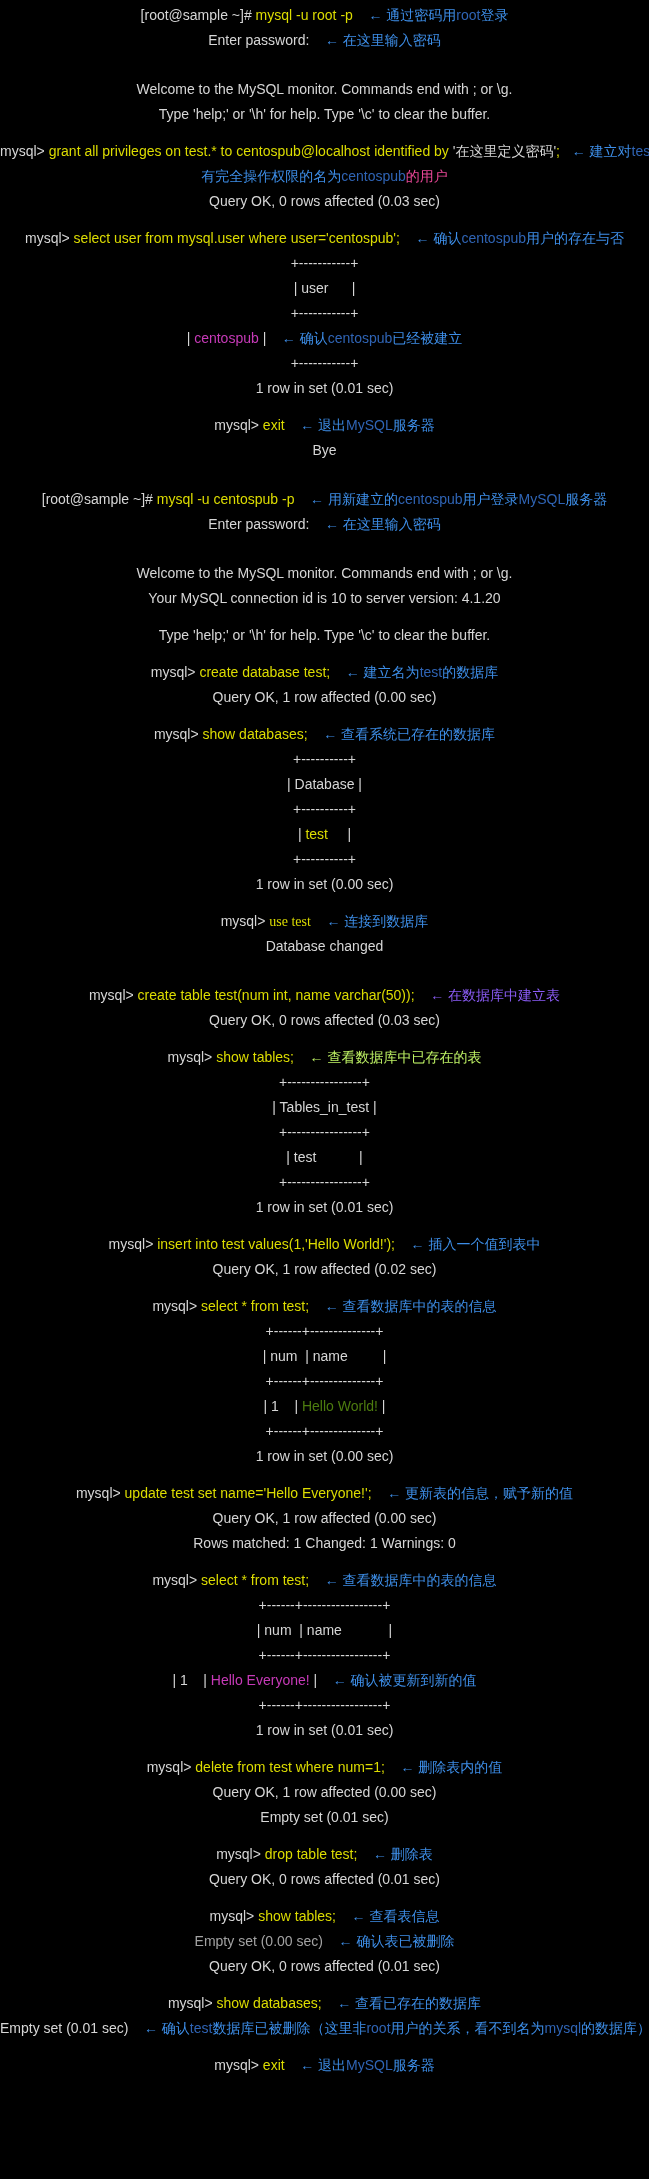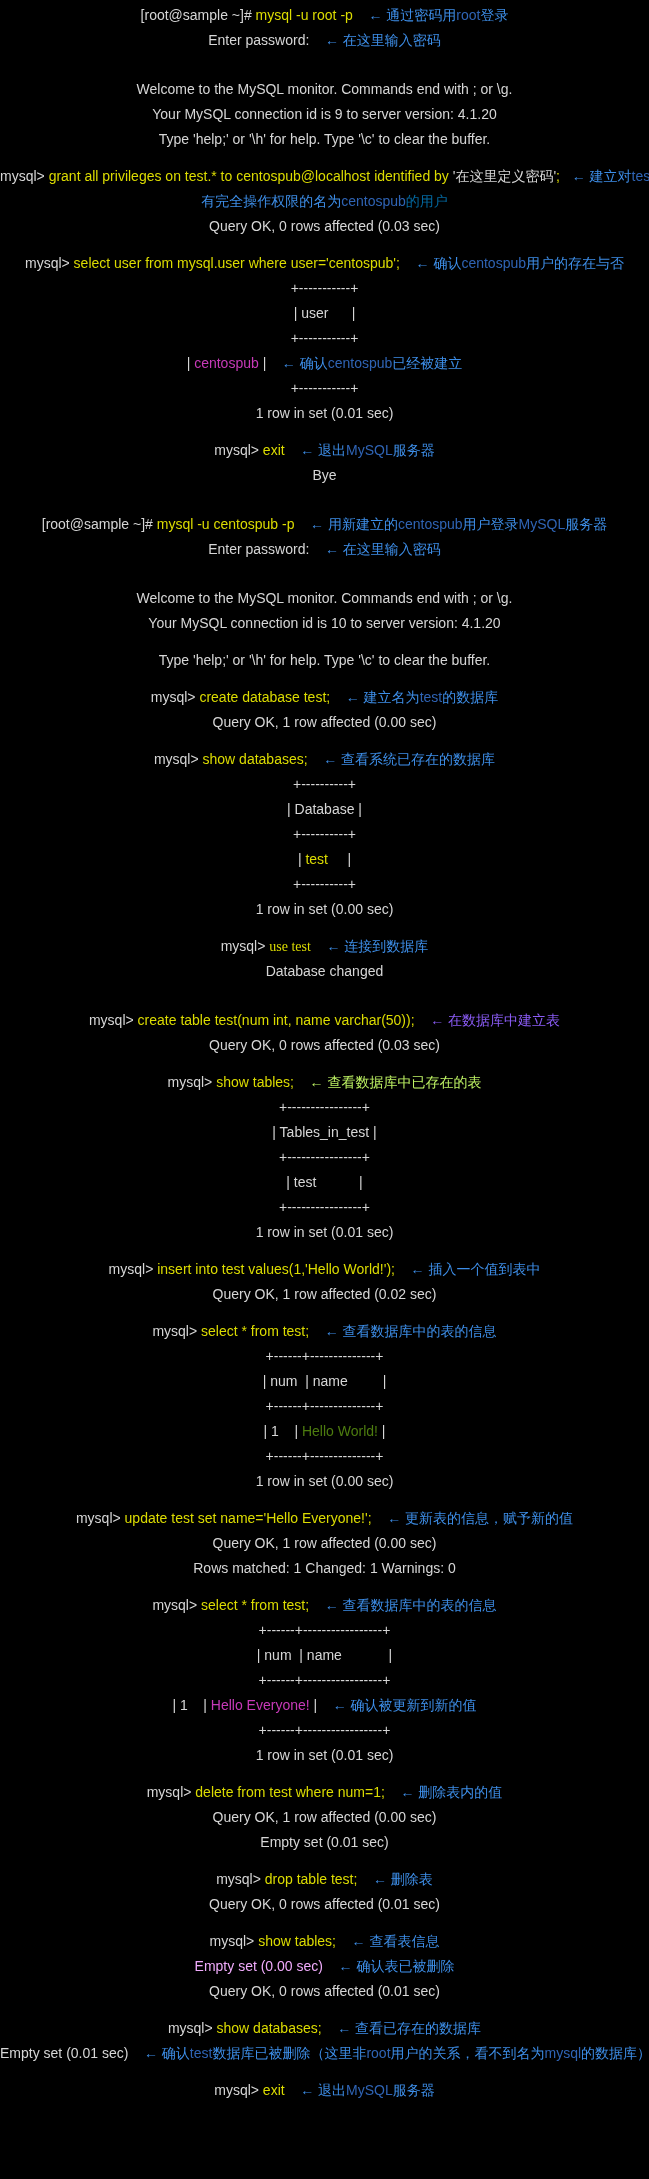--- a/index.html
+++ b/index.html
@@ -29,24 +29,23 @@
   .gap-s  { margin-top: 12px; }
   .gap-xl { margin-top: 24px; }
 </style>
 </head>
 <body>
 
 <div id="terminal" style="background: rgb(0, 0, 0);">
     <div class="line"><span style="color: rgb(214, 214, 214);">[root@sample ~]# </span><span style="color: rgb(220, 220, 0);">mysql -u root -p</span><span style="color: rgb(61, 142, 232);">    ← 通过密码用</span><span style="color: rgb(47, 100, 181);">root</span><span style="color: rgb(61, 142, 232);">登录</span></div>
     <div class="line"><span style="color: rgb(214, 214, 214);">Enter password:</span><span style="color: rgb(61, 142, 232);">    ← 在这里输入密码</span></div>
     <div class="line gap-xl"><span style="color: rgb(214, 214, 214);">Welcome to the MySQL monitor. Commands end with ; or \g.</span></div>
-    <div class="line"><span style="color: rgb(214, 214, 214);">Your MySQL connection id is 9 to server version: 4.1.20</span></div>
     <div class="line"><span style="color: rgb(214, 214, 214);">Type 'help;' or '\h' for help. Type '\c' to clear the buffer.</span></div>
     <div class="line gap-s"><span style="color: rgb(214, 214, 214);">mysql&gt; </span><span style="color: rgb(220, 220, 0);">grant all privileges on test.* to centospub@localhost identified by </span><span style="color: rgb(214, 214, 214);">'在这里定义密码'</span><span style="color: rgb(220, 220, 0);">;</span><span style="color: rgb(61, 142, 232);">   ← 建立对</span><span style="color: rgb(47, 100, 181);">test</span></div>
-    <div class="line"><span style="color: rgb(61, 142, 232);">有完全操作权限的名为</span><span style="color: rgb(47, 100, 181);">centospub</span><span style="color: #0369a1;">的用户</span></div>
+    <div class="line"><span style="color: rgb(61, 142, 232);">有完全操作权限的名为</span><span style="color: rgb(47, 100, 181);">centospub</span><span style="color: #ec4899;">的用户</span></div>
     <div class="line"><span style="color: rgb(214, 214, 214);">Query OK, 0 rows affected (0.03 sec)</span></div>
     <div class="line gap-s"><span style="color: rgb(214, 214, 214);">mysql&gt; </span><span style="color: rgb(220, 220, 0); text-align: center;">select user from mysql.user where user='centospub';</span><span style="color: rgb(61, 142, 232);">    ← 确认</span><span style="color: rgb(47, 100, 181);">centospub</span><span style="color: rgb(61, 142, 232);">用户的存在与否</span></div>
     <div class="line"><span style="color: rgb(214, 214, 214);">+-----------+</span></div>
     <div class="line"><span style="color: rgb(214, 214, 214);">| user      |</span></div>
     <div class="line"><span style="color: rgb(214, 214, 214);">+-----------+</span></div>
     <div class="line"><span style="color: rgb(214, 214, 214);">| </span><span style="color: rgb(199, 58, 184);">centospub</span><span style="color: rgb(214, 214, 214);"> |</span><span style="color: rgb(61, 142, 232);">    ← 确认</span><span style="color: rgb(47, 100, 181);">centospub</span><span style="color: rgb(61, 142, 232);">已经被建立</span></div>
     <div class="line"><span style="color: rgb(214, 214, 214);">+-----------+</span></div>
     <div class="line"><span style="color: rgb(214, 214, 214);">1 row in set (0.01 sec)</span></div>
     <div class="line gap-s"><span style="color: rgb(214, 214, 214);">mysql&gt; </span><span style="color: rgb(220, 220, 0);">exit</span><span style="color: rgb(61, 142, 232);">    ← 退出</span><span style="color: rgb(47, 100, 181);">MySQL</span><span style="color: rgb(61, 142, 232);">服务器</span></div>
     <div class="line"><span style="color: rgb(214, 214, 214);">Bye</span></div>
@@ -93,19 +92,19 @@
     <div class="line"><span style="color: rgb(214, 214, 214);">+------+-----------------+</span></div>
     <div class="line"><span style="color: rgb(214, 214, 214);">| 1    | </span><span style="color: rgb(199, 58, 184);">Hello Everyone!</span><span style="color: rgb(214, 214, 214);"> |</span><span style="color: rgb(61, 142, 232);">    ← 确认被更新到新的值</span></div>
     <div class="line"><span style="color: rgb(214, 214, 214);">+------+-----------------+</span></div>
     <div class="line"><span style="color: rgb(214, 214, 214);">1 row in set (0.01 sec)</span></div>
     <div class="line gap-s"><span style="color: rgb(214, 214, 214);">mysql&gt; </span><span style="color: rgb(220, 220, 0);">delete from test where num=1;</span><span style="color: rgb(61, 142, 232);">    ← 删除表内的值</span></div>
     <div class="line"><span style="color: rgb(214, 214, 214);">Query OK, 1 row affected (0.00 sec)</span></div>
     <div class="line"><span style="color: rgb(214, 214, 214);">Empty set (0.01 sec)</span></div>
     <div class="line gap-s"><span style="color: rgb(214, 214, 214);">mysql&gt; </span><span style="color: rgb(220, 220, 0);">drop table test;</span><span style="color: rgb(61, 142, 232);">    ← 删除表</span></div>
     <div class="line"><span style="color: rgb(214, 214, 214);">Query OK, 0 rows affected (0.01 sec)</span></div>
     <div class="line gap-s"><span style="color: rgb(214, 214, 214);">mysql&gt; </span><span style="color: rgb(220, 220, 0);">show tables;</span><span style="color: rgb(61, 142, 232);">    ← 查看表信息</span></div>
-    <div class="line"><span style="color: #f0abfc;">Empty set (0.00 sec)</span><span style="color: rgb(61, 142, 232);">    ← 确认表已被删除</span></div>
+    <div class="line"><span style="color: #a3a3a3;">Empty set (0.00 sec)</span><span style="color: rgb(61, 142, 232);">    ← 确认表已被删除</span></div>
     <div class="line"><span style="color: rgb(214, 214, 214);">Query OK, 0 rows affected (0.01 sec)</span></div>
     <div class="line gap-s"><span style="color: rgb(214, 214, 214);">mysql&gt; </span><span style="color: rgb(220, 220, 0);">show databases;</span><span style="color: rgb(61, 142, 232);">    ← 查看已存在的数据库</span></div>
     <div class="line"><span style="color: rgb(214, 214, 214);">Empty set (0.01 sec)</span><span style="color: rgb(61, 142, 232);">    ← 确认</span><span style="color: rgb(47, 100, 181);">test</span><span style="color: rgb(61, 142, 232);">数据库已被删除（这里非</span><span style="color: rgb(47, 100, 181);">root</span><span style="color: rgb(61, 142, 232);">用户的关系，看不到名为</span><span style="color: rgb(47, 100, 181);">mysql</span><span style="color: rgb(61, 142, 232);">的数据库）</span></div>
     <div class="line gap-s"><span style="color: rgb(214, 214, 214);">mysql&gt; </span><span style="color: rgb(220, 220, 0);">exit</span><span style="color: rgb(61, 142, 232);">    ← 退出</span><span style="color: rgb(47, 100, 181);">MySQL</span><span style="color: rgb(61, 142, 232);">服务器</span></div>
     <div class="line"></div>
   </div>
 
 </body></html>

